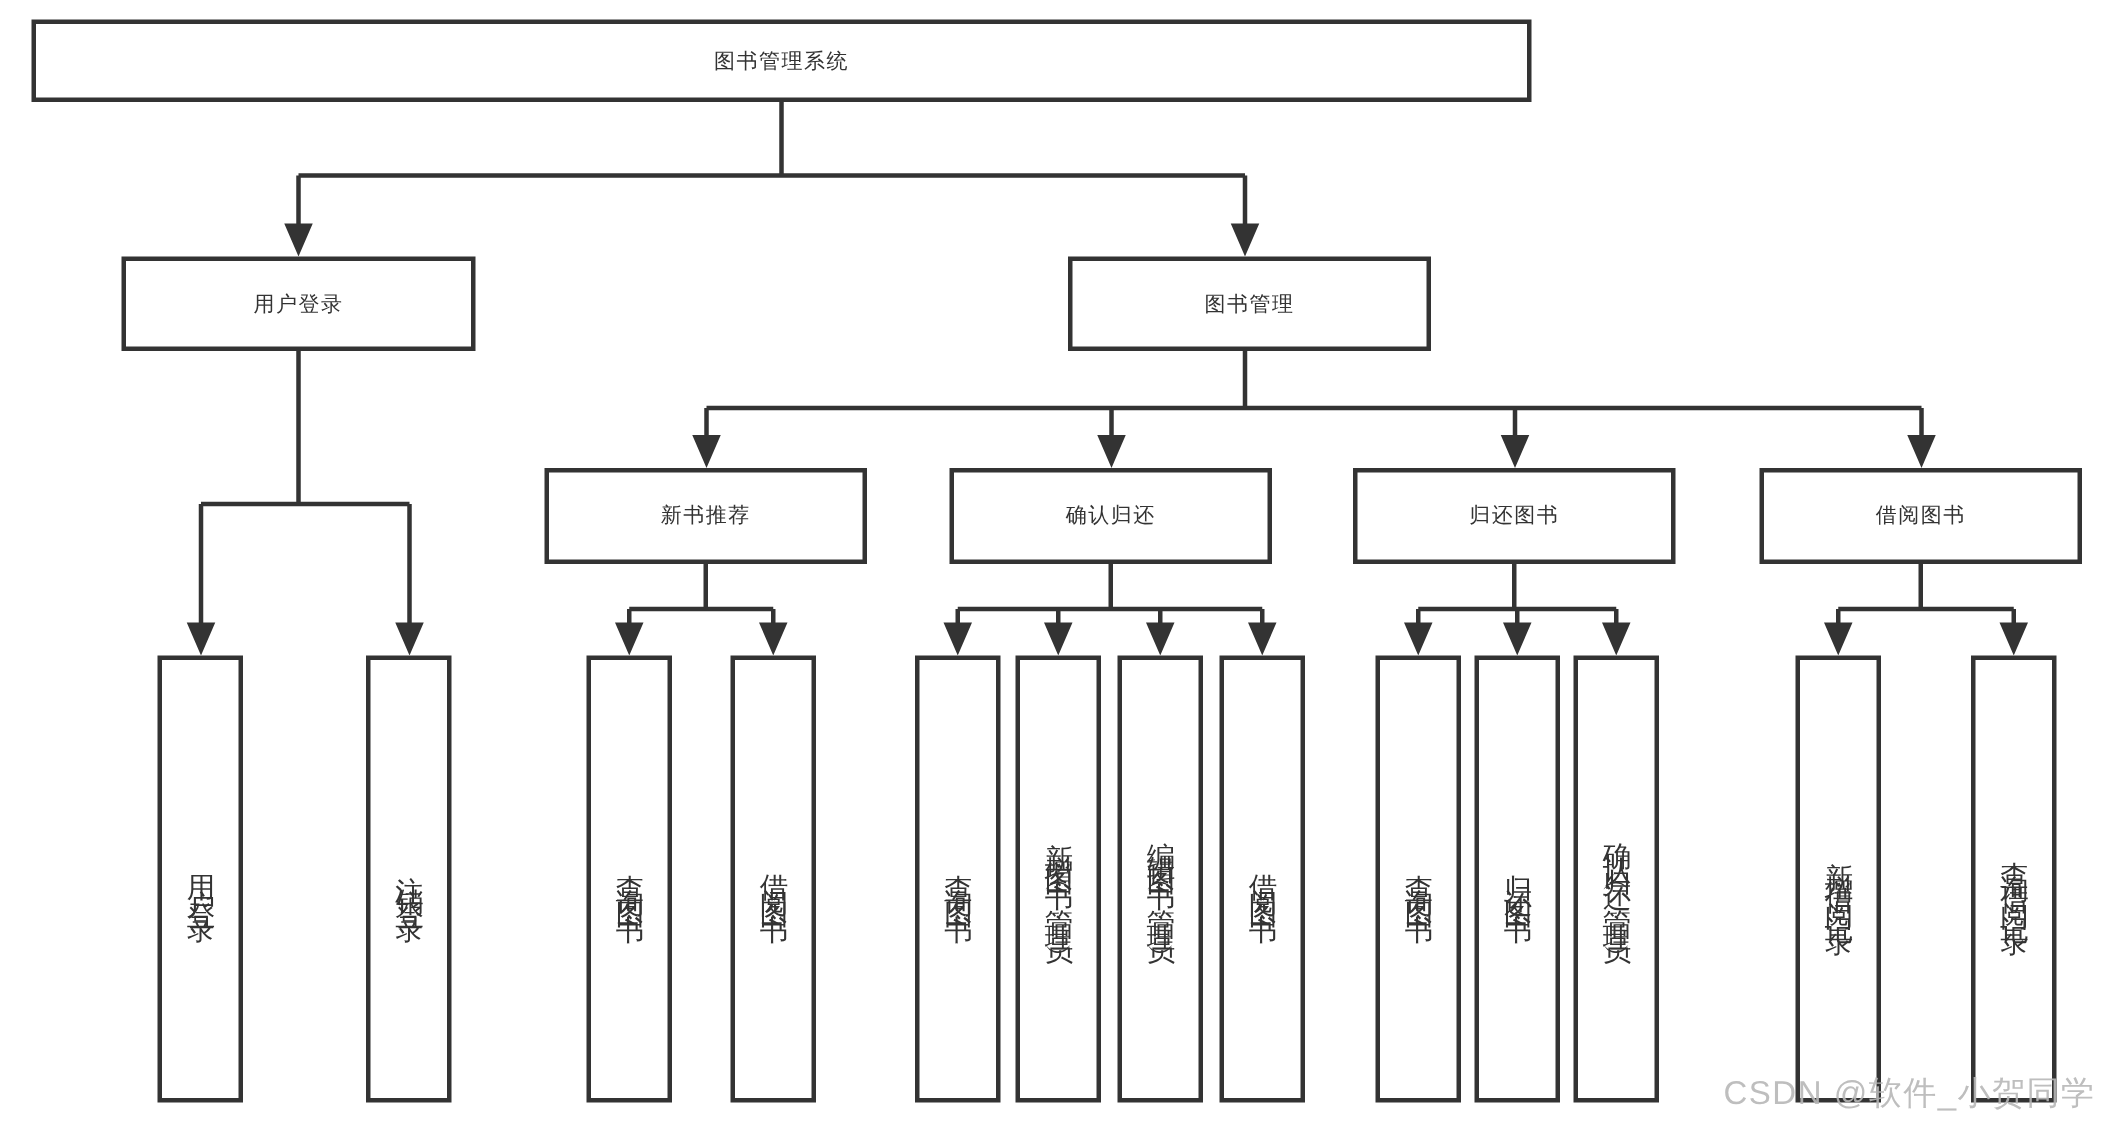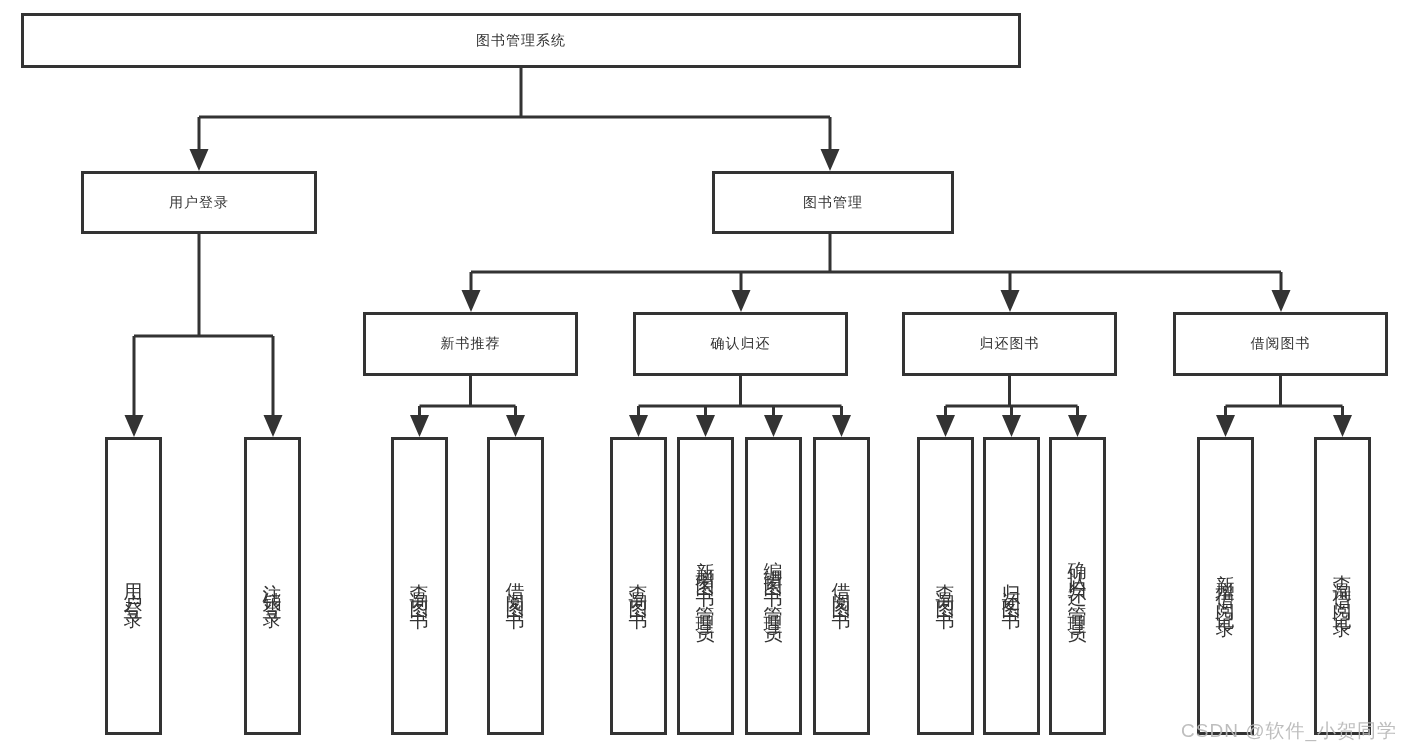--- a/index.html
+++ b/index.html
@@ -48,21 +48,21 @@
     font-size:19px;
     writing-mode:vertical-rl;
     text-orientation:mixed;
     letter-spacing:9px;
     line-height:1;
   }
   .watermark{
     position:absolute;
     right:8px;
     bottom:3px;
-    font-size:19px;
+    font-size:22px;
     color:var(--wm);
     opacity:.9;
     z-index:3;
     white-space:nowrap;
     letter-spacing:1px;
     text-align:center;
   }
 </style>
 </head>
 <body>

